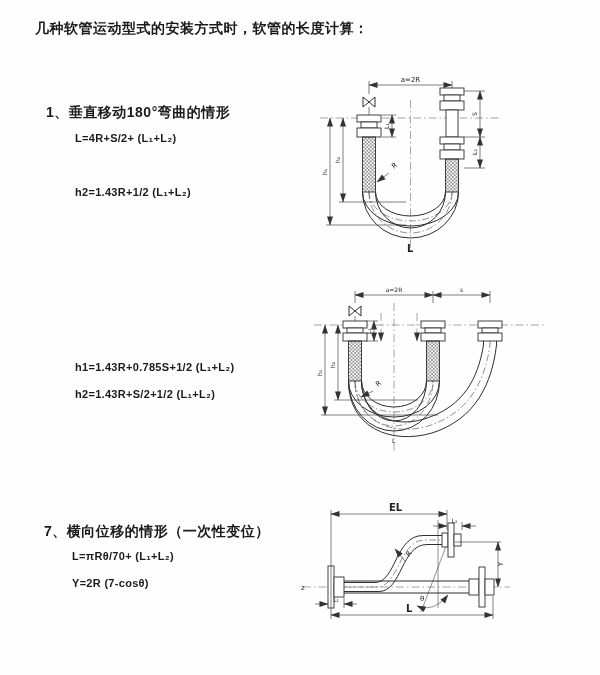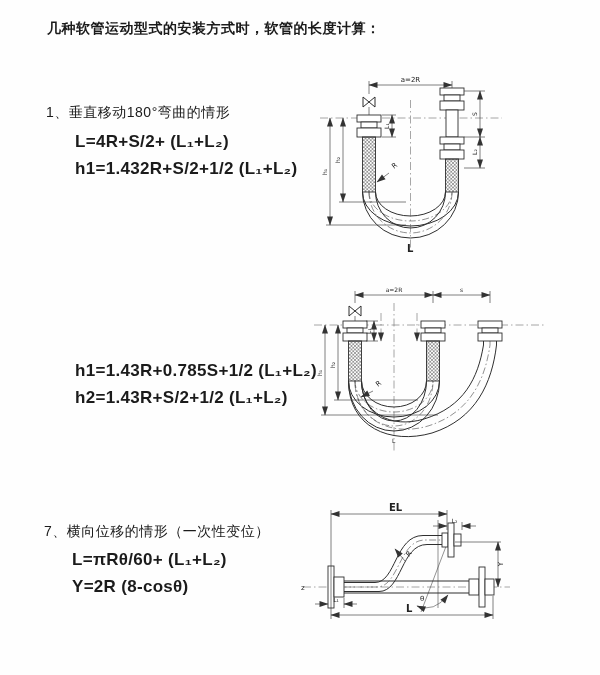--- a/index.html
+++ b/index.html
@@ -1,23 +1,23 @@
 <!DOCTYPE html>
 <html><head>
 <meta charset="utf-8">
 <style>
   html,body{margin:0;padding:0;background:#e8e8e8;}
   .page{
     position:relative;width:600px;height:675px;background:#fefefe;
     font-family:"Liberation Sans","DejaVu Sans",sans-serif;color:#1b1b1b;
     overflow:hidden;margin:0 auto;
   }
-  .title{position:absolute;left:47px;top:20px;font-size:14px;font-weight:700;letter-spacing:.5px;}
-  .heading{position:absolute;font-size:14px;font-weight:400;letter-spacing:.5px;}
-  .formula{position:absolute;font-size:17px;font-weight:600;letter-spacing:.3px;}
+  .title{position:absolute;left:35px;top:20px;font-size:14px;font-weight:700;letter-spacing:.5px;}
+  .heading{position:absolute;font-size:14px;font-weight:700;letter-spacing:.5px;}
+  .formula{position:absolute;font-size:11px;font-weight:600;letter-spacing:.3px;}
   svg{position:absolute;}
   svg text{font-family:"DejaVu Sans","Liberation Sans",sans-serif;fill:#222;}
   .lbl{font-size:7px;}
   .lbl-s{font-size:6px;}
   .lbl-b{font-size:10px;font-weight:bold;}
   .draw{fill:none;stroke:#2f2f2f;stroke-width:1;}
   .pip{fill:#ffffff;stroke:#2f2f2f;stroke-width:0.9;}
   .braid{stroke:#2f2f2f;stroke-width:0.9;}
   .dim{fill:none;stroke:#3d3d3d;stroke-width:0.65;}
   .cl{fill:none;stroke:#777;stroke-width:0.65;stroke-dasharray:8 3 1.5 3;}
@@ -26,28 +26,28 @@
 </style>
 </head>
 <body>
 
 <div class="page">
 
   <div class="title">几种软管运动型式的安装方式时，软管的长度计算：</div>
 
   <div class="heading" style="left:46px;top:104px">1、垂直移动180°弯曲的情形</div>
   <div class="formula" style="left:75px;top:132px">L=4R+S/2+ (L₁+L₂)</div>
-  <div class="formula" style="left:75px;top:159px">h1=1.432R+S/2+1/2 (L₁+L₂)</div>
+  <div class="formula" style="left:75px;top:186px">h2=1.43R+1/2 (L₁+L₂)</div>
 
   <div class="formula" style="left:75px;top:361px">h1=1.43R+0.785S+1/2 (L₁+L₂)</div>
   <div class="formula" style="left:75px;top:388px">h2=1.43R+S/2+1/2 (L₁+L₂)</div>
 
   <div class="heading" style="left:44px;top:523px">7、横向位移的情形（一次性变位）</div>
-  <div class="formula" style="left:72px;top:550px">L=πRθ/60+ (L₁+L₂)</div>
-  <div class="formula" style="left:72px;top:577px">Y=2R (8-cosθ)</div>
+  <div class="formula" style="left:72px;top:550px">L=πRθ/70+ (L₁+L₂)</div>
+  <div class="formula" style="left:72px;top:577px">Y=2R (7-cosθ)</div>
 
   <svg style="left:306px;top:72px" width="280" height="185" viewBox="0 0 280 185">
     <defs>
       <pattern id="hatch1" patternUnits="userSpaceOnUse" width="3.5" height="3.5">
         <path d="M0 3.5 L3.5 0 M0 0 L3.5 3.5" stroke="#555" stroke-width="0.55"></path>
       </pattern>
       <marker id="arr1" markerWidth="10" markerHeight="8" refX="9" refY="4" orient="auto-start-reverse" markerUnits="userSpaceOnUse">
         <path d="M0.5 1 L9.5 4 L0.5 7 Z" fill="#333"></path>
       </marker>
     </defs>

